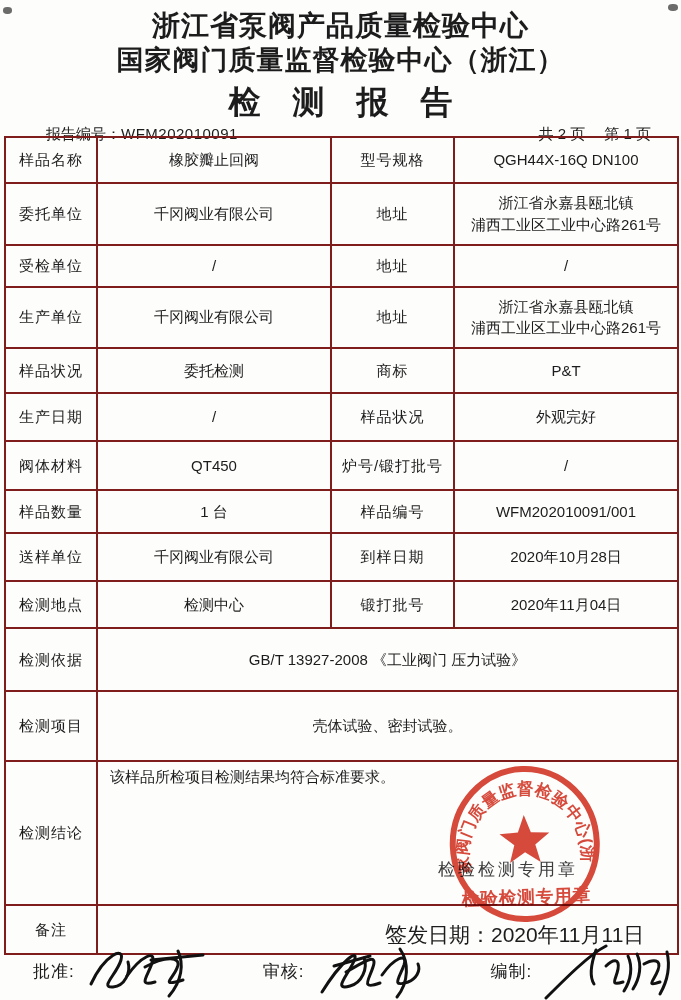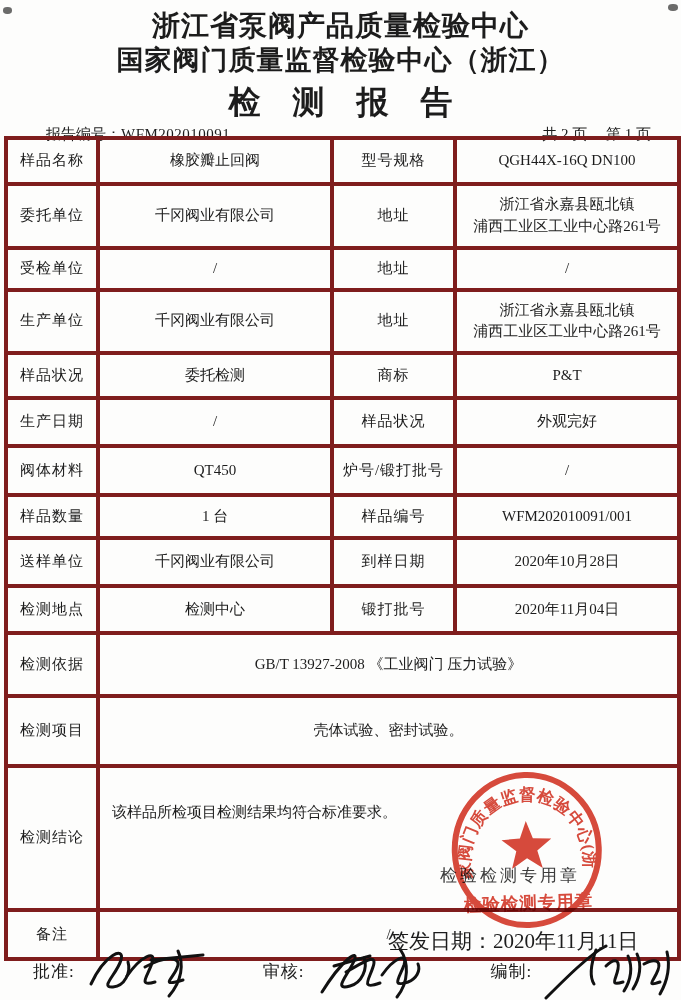--- a/index.html
+++ b/index.html
@@ -1,21 +1,21 @@
 <!DOCTYPE html>
 <html><head>
 <meta charset="utf-8">
 <style>
   * { margin:0; padding:0; box-sizing:border-box; }
   html,body { background:#ffffff; }
   .page {
     position:relative;
     width:681px; height:1000px;
     background:#fdfdfc;
-    font-family:Liberation Serif, serif;
+    font-family:Liberation Sans, sans-serif;
     color:#1c1c1c;
     overflow:hidden;
   }
   .speck { position:absolute; background:#3a3a3a; opacity:.75; border-radius:45%; }
   .speck.tl { left:3px; top:7px; width:9px; height:7px; }
   .speck.tr { left:668px; top:4px; width:10px; height:7px; }
 
   .titles { text-align:center; padding-top:9px; }
   .title-line1 { font-size:28px; font-weight:bold; letter-spacing:1px; line-height:34px; }
   .title-line2 { font-size:27px; font-weight:bold; letter-spacing:1px; line-height:34px; }
@@ -26,29 +26,29 @@
     padding:4px 30px 2px 30px; font-size:15px;margin-left:16px;
   }
   .meta-left span { font-size:15px; }
   .report-no { letter-spacing:.5px; }
 
   table.report {
     position:absolute; left:4px; top:136px;
     width:673px; border-collapse:collapse; table-layout:fixed;
   }
   table.report td {
-    border:4px solid #7f1d1d;
+    border:2px solid #7f1d1d;
     font-size:15px; text-align:center; vertical-align:middle;
     white-space:pre-line; line-height:1.45;
     padding:8px 4px;
   }
   td.lbl { letter-spacing:1px; }
   td.topleft { text-align:left; vertical-align:top; padding:12px 12px; }
   td.conclusion-cell { position:relative; overflow:visible; padding:0; }
-  .conclusion-text { position:absolute; left:12px; top:34px; font-size:15px; white-space:nowrap; }
+  .conclusion-text { position:absolute; left:12px; top:4px; font-size:15px; white-space:nowrap; }
   .seal-underlay {
     position:absolute; left:340px; top:96px; z-index:1;
     font-size:17px; color:#3c3c3c; letter-spacing:3px; white-space:nowrap;
   }
   .issue-date {
     position:absolute; left:288px; top:114px; z-index:1;
     font-size:21px; white-space:nowrap;margin-top:44px;
   }
   .seal {
     position:absolute; left:349px; top:-19px; z-index:2;

